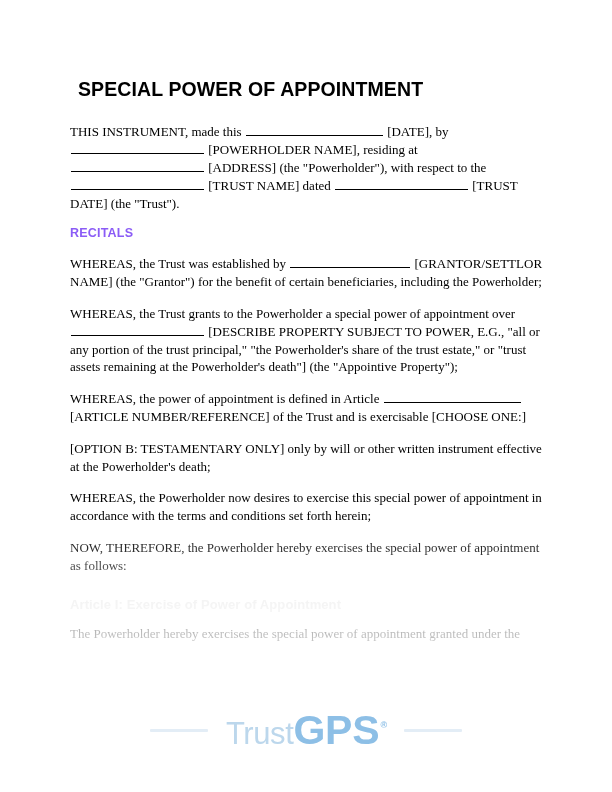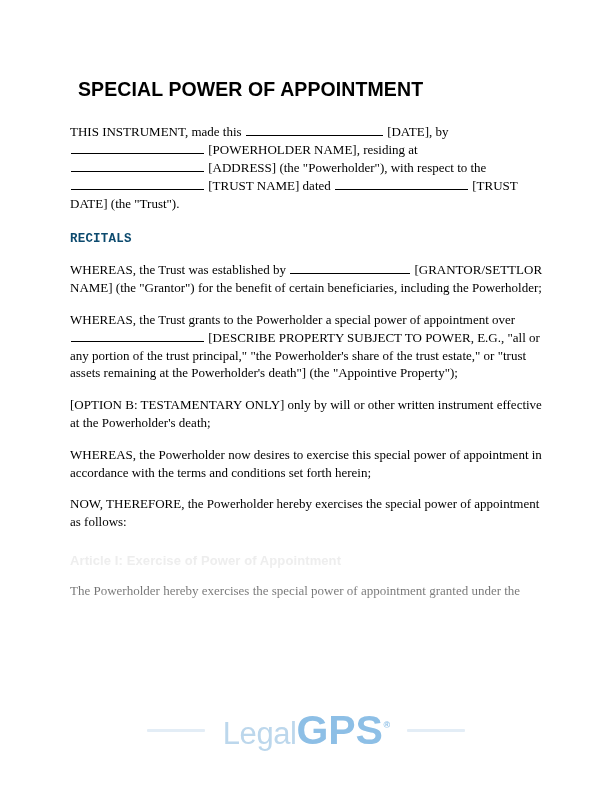--- a/index.html
+++ b/index.html
@@ -27,26 +27,26 @@
     font-family: "Liberation Sans", "DejaVu Sans", sans-serif;
     font-weight: bold;
     font-size: 19.5px;
     letter-spacing: 0.1px;
     color: #000000;
     margin: 0 0 23px 8px;
     line-height: 1.15;
   }
 
   .section-heading {
-    font-family: Liberation Mono, monospace;
+    font-family: Liberation Sans, sans-serif;
     font-weight: bold;
     font-size: 12.5px;
     letter-spacing: 0.2px;
-    color: #0c4a6e;
-    margin: 20px 0 14px 0;
+    color: #8b5cf6;
+    margin: 14px 0 14px 0;
     line-height: 1.2;
   }
 
   .article-heading {
     font-family: "Liberation Sans", "DejaVu Sans", sans-serif;
     font-weight: bold;
     font-size: 13px;
     letter-spacing: 0.1px;
     color: #000000;
     margin: 22px 0 13px 0;
@@ -152,39 +152,40 @@
     <h1 class="doc-title">SPECIAL POWER OF APPOINTMENT</h1>
 
     <p class="para"><span>THIS INSTRUMENT, made this </span><span class="blank w-long"></span><span> [DATE], by </span><span class="blank w-med"></span><span> [POWERHOLDER NAME], residing at </span><span class="blank w-med"></span><span> [ADDRESS] (the "Powerholder"), with respect to the </span><span class="blank w-med"></span><span> [TRUST NAME] dated </span><span class="blank w-med"></span><span> [TRUST DATE] (the "Trust").</span></p>
 
     <h2 class="section-heading">RECITALS</h2>
 
     <p class="para"><span>WHEREAS, the Trust was established by </span><span class="blank w-short"></span><span> [GRANTOR/SETTLOR NAME] (the "Grantor") for the benefit of certain beneficiaries, including the Powerholder;</span></p>
 
     <p class="para"><span>WHEREAS, the Trust grants to the Powerholder a special power of appointment over </span><span class="blank w-med"></span><span> [DESCRIBE PROPERTY SUBJECT TO POWER, E.G., "all or any portion of the trust principal," "the Powerholder's share of the trust estate," or "trust assets remaining at the Powerholder's death"] (the "Appointive Property");</span></p>
 
+    <p class="para"><span>WHEREAS, the power of appointment is defined in Article </span><span class="blank w-long"></span><span> [ARTICLE NUMBER/REFERENCE] of the Trust and is exercisable [CHOOSE ONE:]</span></p>
 
 
     <p class="para f1">[OPTION B: TESTAMENTARY ONLY] only by will or other written instrument effective at the Powerholder's death;</p>
 
     <p class="para f2">WHEREAS, the Powerholder now desires to exercise this special power of appointment in accordance with the terms and conditions set forth herein;</p>
 
     <p class="para f3">NOW, THEREFORE, the Powerholder hereby exercises the special power of appointment as follows:</p>
 
     <h2 class="article-heading f4">Article I: Exercise of Power of Appointment</h2>
 
     <p class="para f5">The Powerholder hereby exercises the special power of appointment granted under the</p>
 
   </div>
 
   <div class="fade-veil"></div>
 
   <div class="footer">
     <span class="rule"></span>
     <span class="logo">
-      <span class="logo-legal">Legal</span>
+      <span class="logo-legal">Trust</span>
         <span class="logo-gps">GPS</span>
         <span class="logo-reg">®</span>
     </span>
     <span class="rule"></span>
   </div>
 
 </div>
 
 </body></html>

